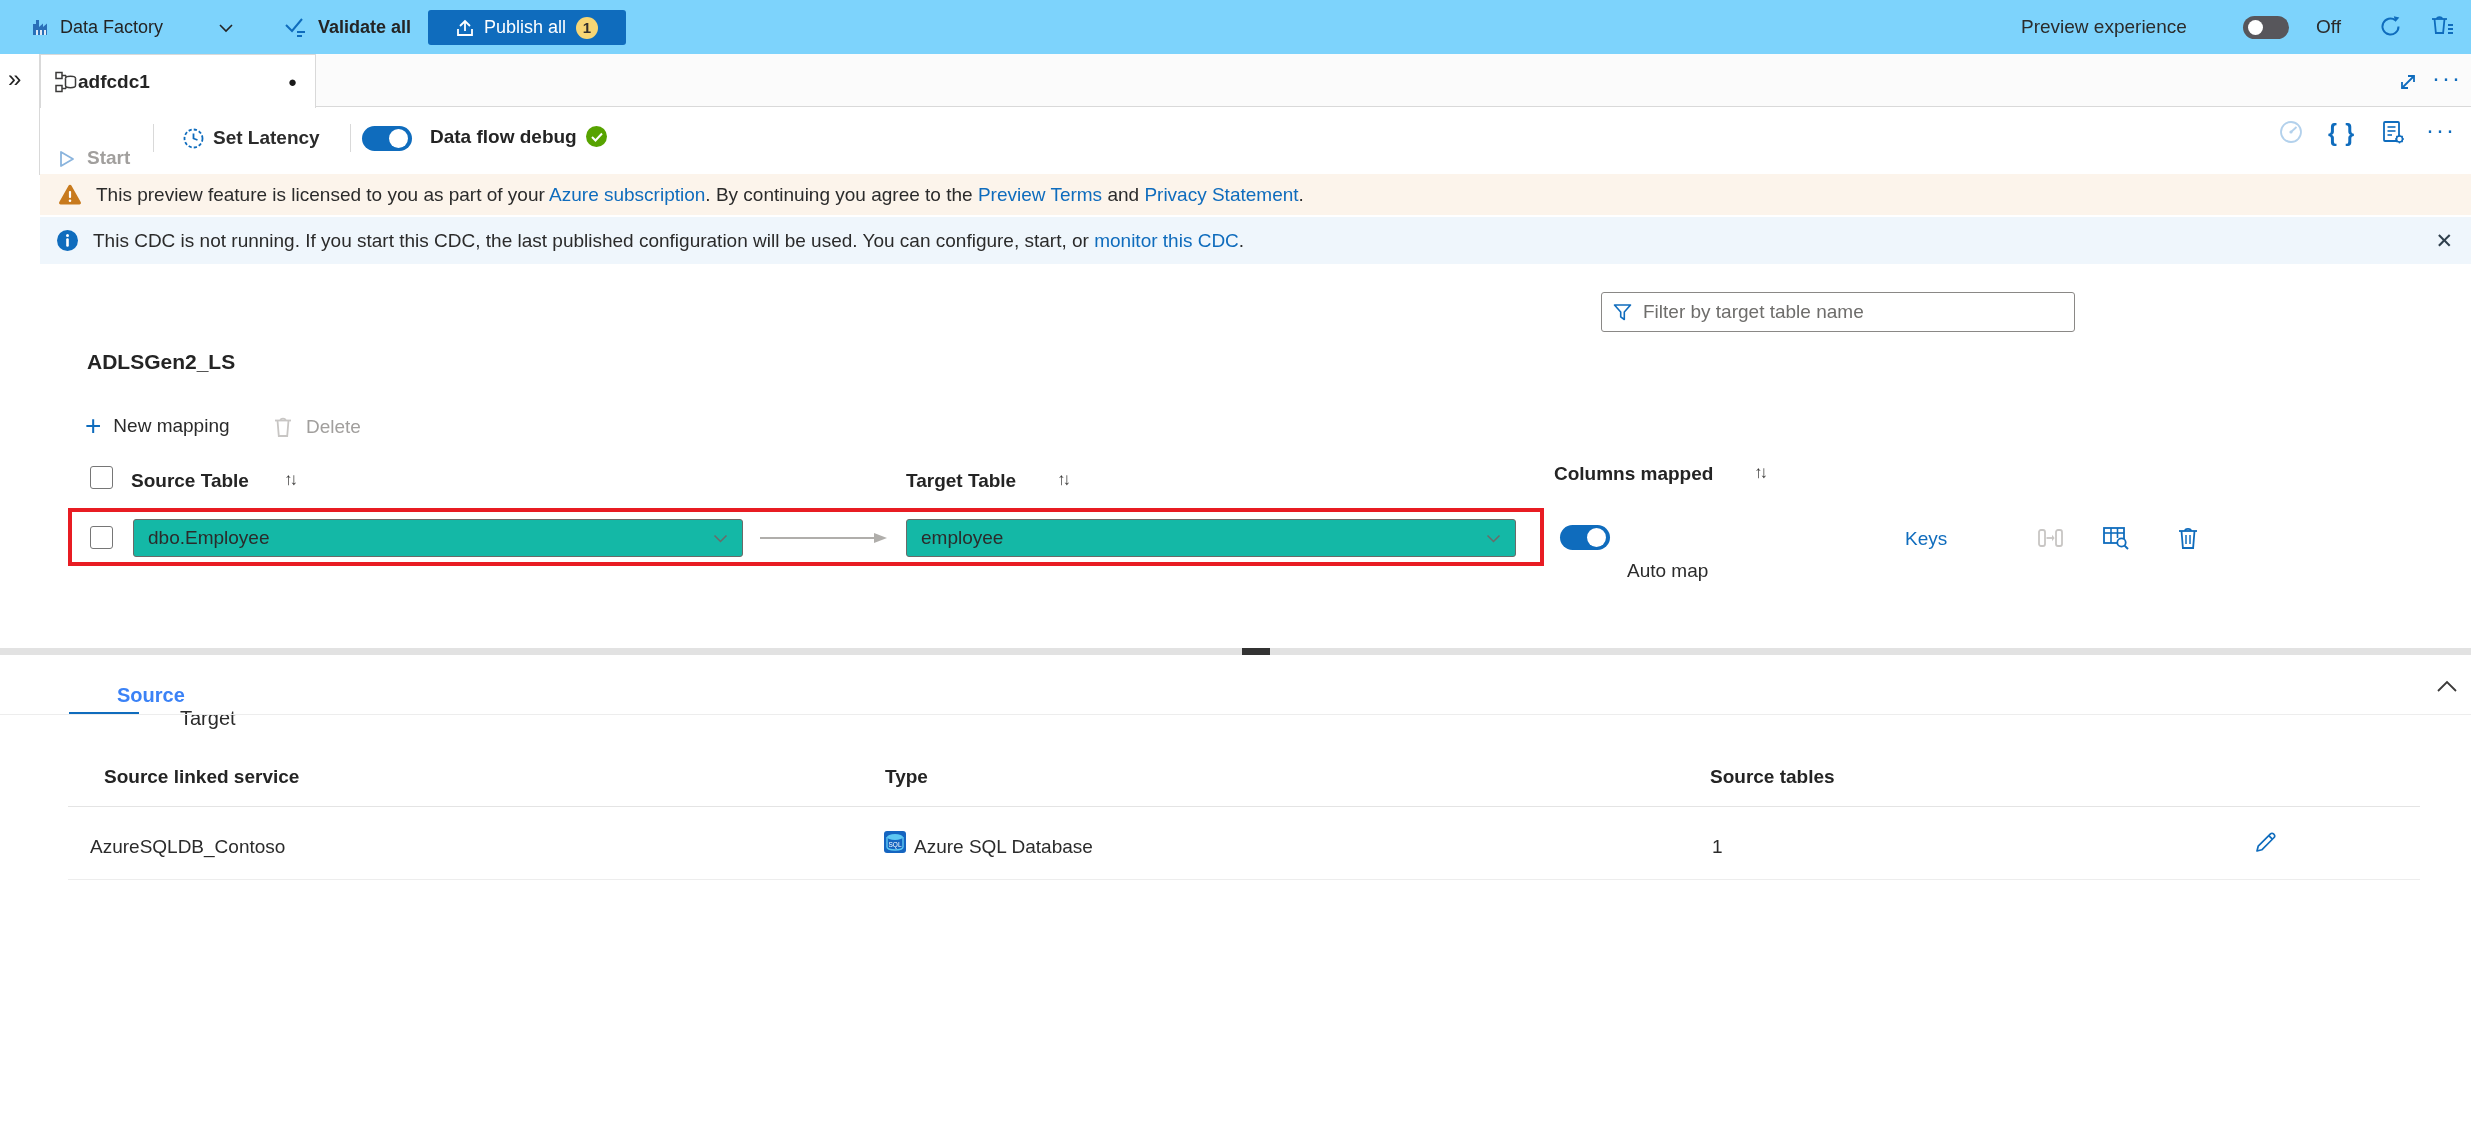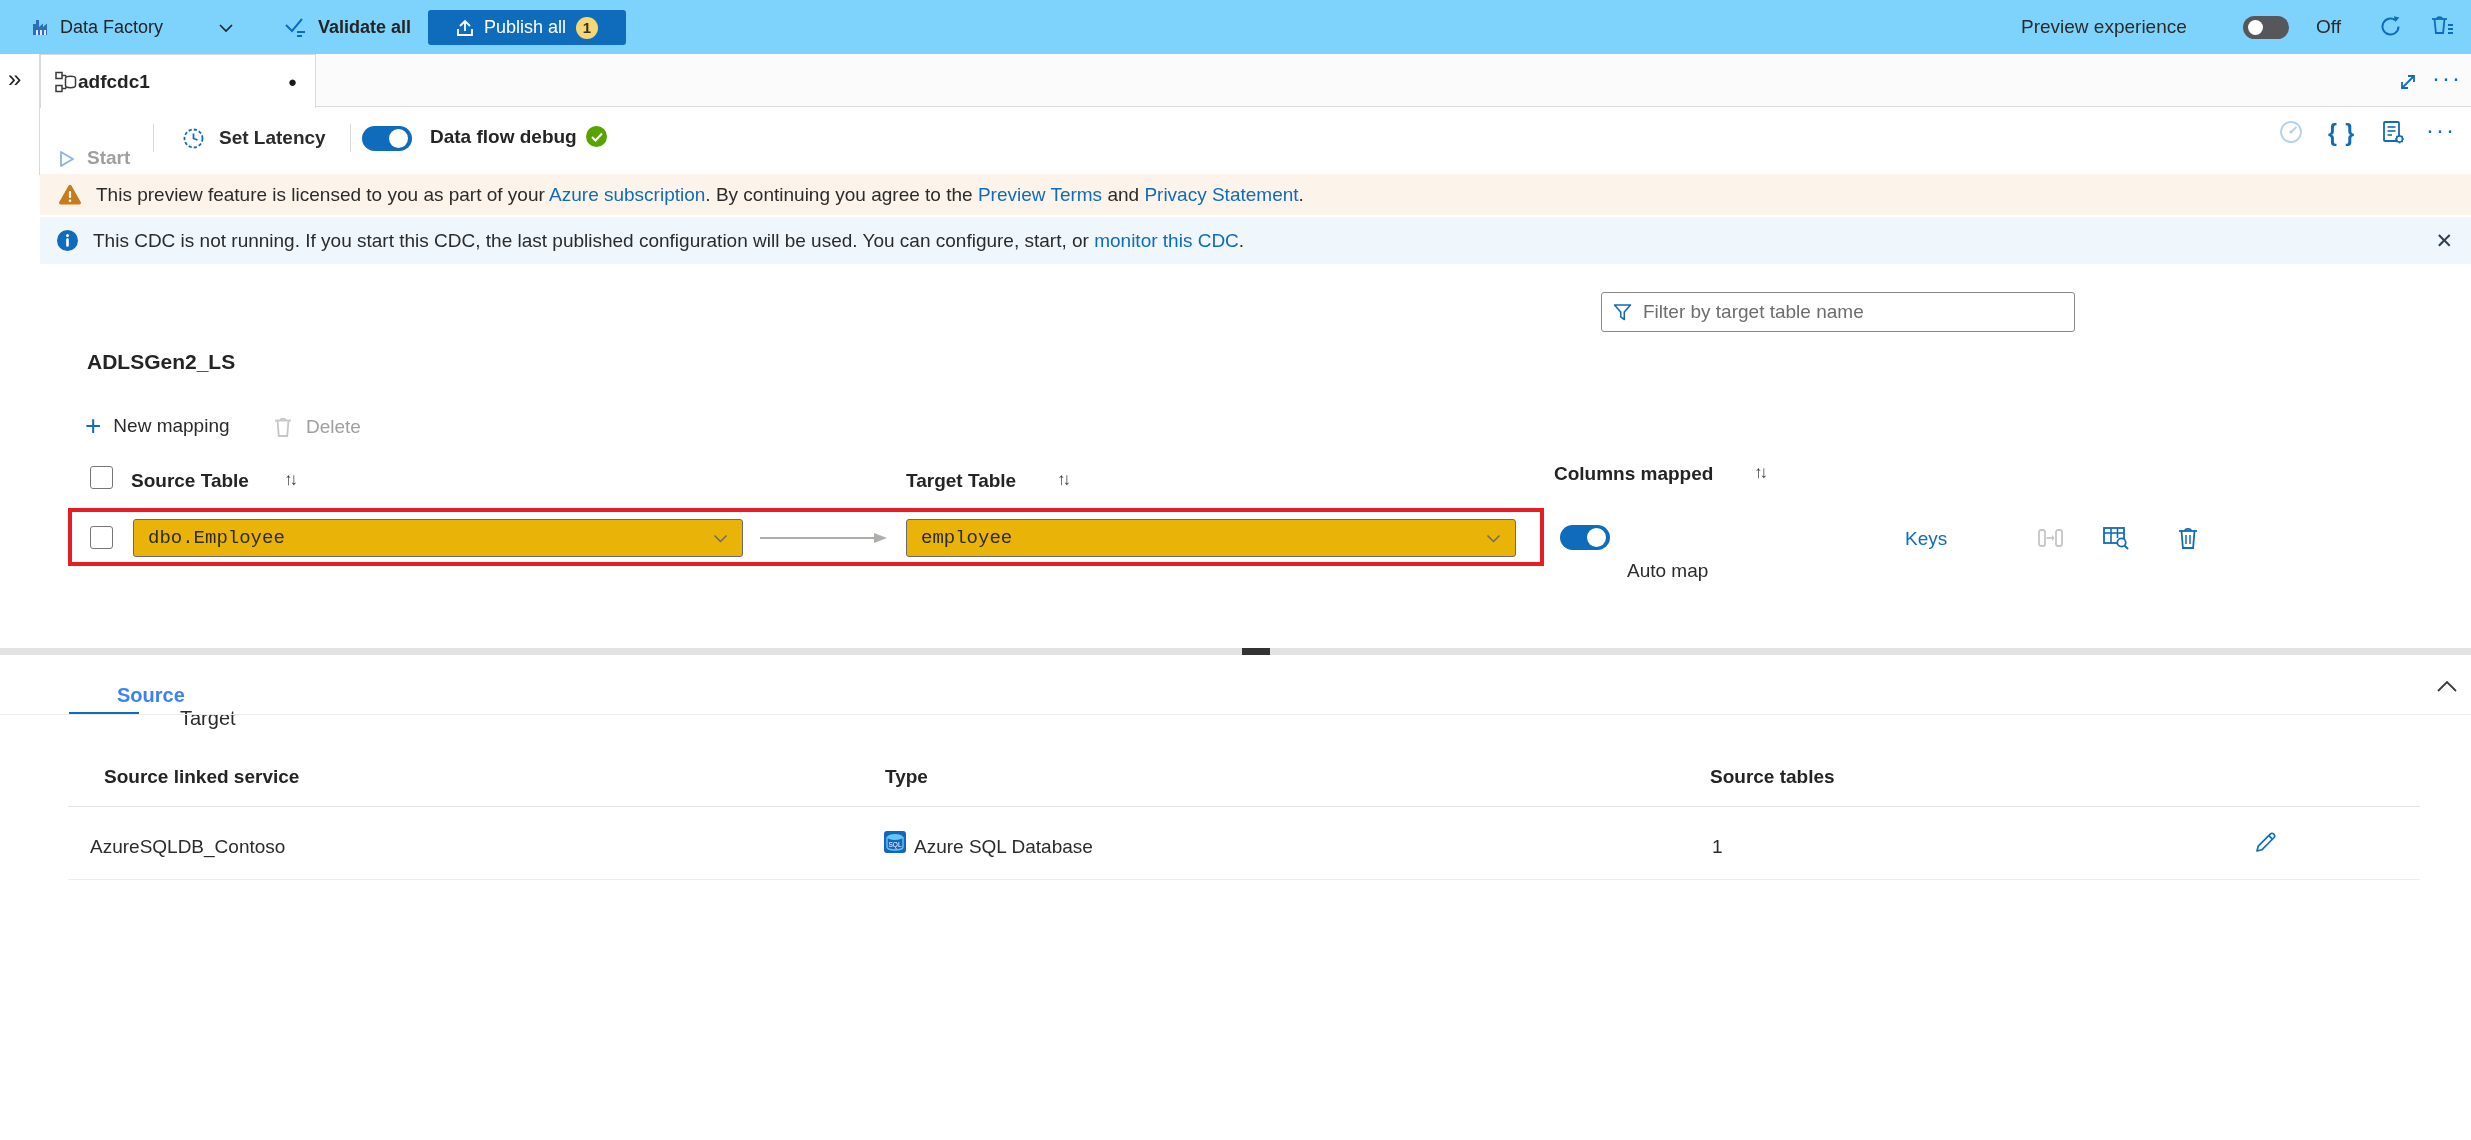--- a/index.html
+++ b/index.html
@@ -54,23 +54,23 @@
   .filterbox input{border:none;outline:none;flex:1;font-size:19px;color:#2b2b2b;background:transparent;
                    font-family:"Liberation Sans","DejaVu Sans",sans-serif;}
   .filterbox input::placeholder{color:#6e6d6b;}
   .lsname{left:87px;top:350px;font-size:21px;font-weight:bold;color:#242424;}
   .actionbtn{display:flex;align-items:center;gap:12px;font-size:19px;cursor:pointer;}
   .plus{color:#0f6cbd;font-size:28px;font-weight:400;line-height:20px;}
   .hdr{font-size:19px;font-weight:bold;color:#242424;}
   .sort{font-size:17px;color:#3b3a39;letter-spacing:-3px;margin-left:14px;cursor:pointer;}
   .cb{width:23px;height:23px;border:1.5px solid #767676;border-radius:3px;background:#fff;box-sizing:border-box;cursor:pointer;}
   .redbox{left:68px;top:508px;width:1476px;height:58px;border:4px solid #e81c23;box-sizing:border-box;pointer-events:none;}
-  .sel{position:absolute;height:38px;border:1px solid #6b6a68;border-radius:3px;background:#eab308;display:flex;
+  .sel{position:absolute;height:38px;border:1px solid #6b6a68;border-radius:3px;background:#14b8a6;display:flex;
        align-items:center;justify-content:space-between;padding:0 14px;font-size:19px;color:#2b2b2b;
-       box-sizing:border-box;cursor:pointer;font-family:Liberation Mono, monospace;}
+       box-sizing:border-box;cursor:pointer;}
   .keys{font-size:19px;color:#0f6cbd;cursor:pointer;}
 
   
   .splitter{left:0;top:648px;width:2471px;height:7px;background:#e2e2e2;cursor:row-resize;}
   .handle{left:1242px;top:648px;width:28px;height:7px;background:#333;cursor:row-resize;}
 
   
   .btab{font-size:20px;color:#2b2b2b;cursor:pointer;}
   .btab.active{font-weight:bold;color:#3b82f6;margin-left:48px;}
   .underline{left:69px;top:712px;width:70px;height:3px;background:#0f6cbd;}
@@ -177,21 +177,21 @@
   <div class="a toolbar">
     <span class="a row" style="left:18px;top:0;height:62px;gap:11px;align-items:flex-end;">
       <span>
         <svg width="18" height="20" viewBox="0 0 18 20">
             <path d="M3 3 L15 10 L3 17 z" fill="none" stroke="#8ab4dd" stroke-width="1.8" stroke-linejoin="round"></path>
           </svg>
       </span>
       <span class="lbl19 disabledtxt">Start</span>
     </span>
     <div class="a vsep" style="left:113px;top:17px;"></div>
-    <span class="a row" style="left:142px;top:0;height:62px;gap:14px;cursor:pointer;">
+    <span class="a row" style="left:142px;top:0;height:62px;gap:8px;cursor:pointer;">
       <span>
         <svg width="23" height="23" viewBox="0 0 23 23">
             <circle cx="11.5" cy="11.5" r="9" fill="none" stroke="#0f6cbd" stroke-width="1.8" stroke-dasharray="3.2 2.1"></circle>
             <polyline points="11.5,6.5 11.5,11.5 15.5,13" fill="none" stroke="#0f6cbd" stroke-width="1.8"></polyline>
           </svg>
       </span>
       <span class="lbl19">Set Latency</span>
     </span>
     <div class="a vsep" style="left:310px;top:17px;"></div>
     <div class="a toggle tgl-on" style="left:322px;top:19px;">

